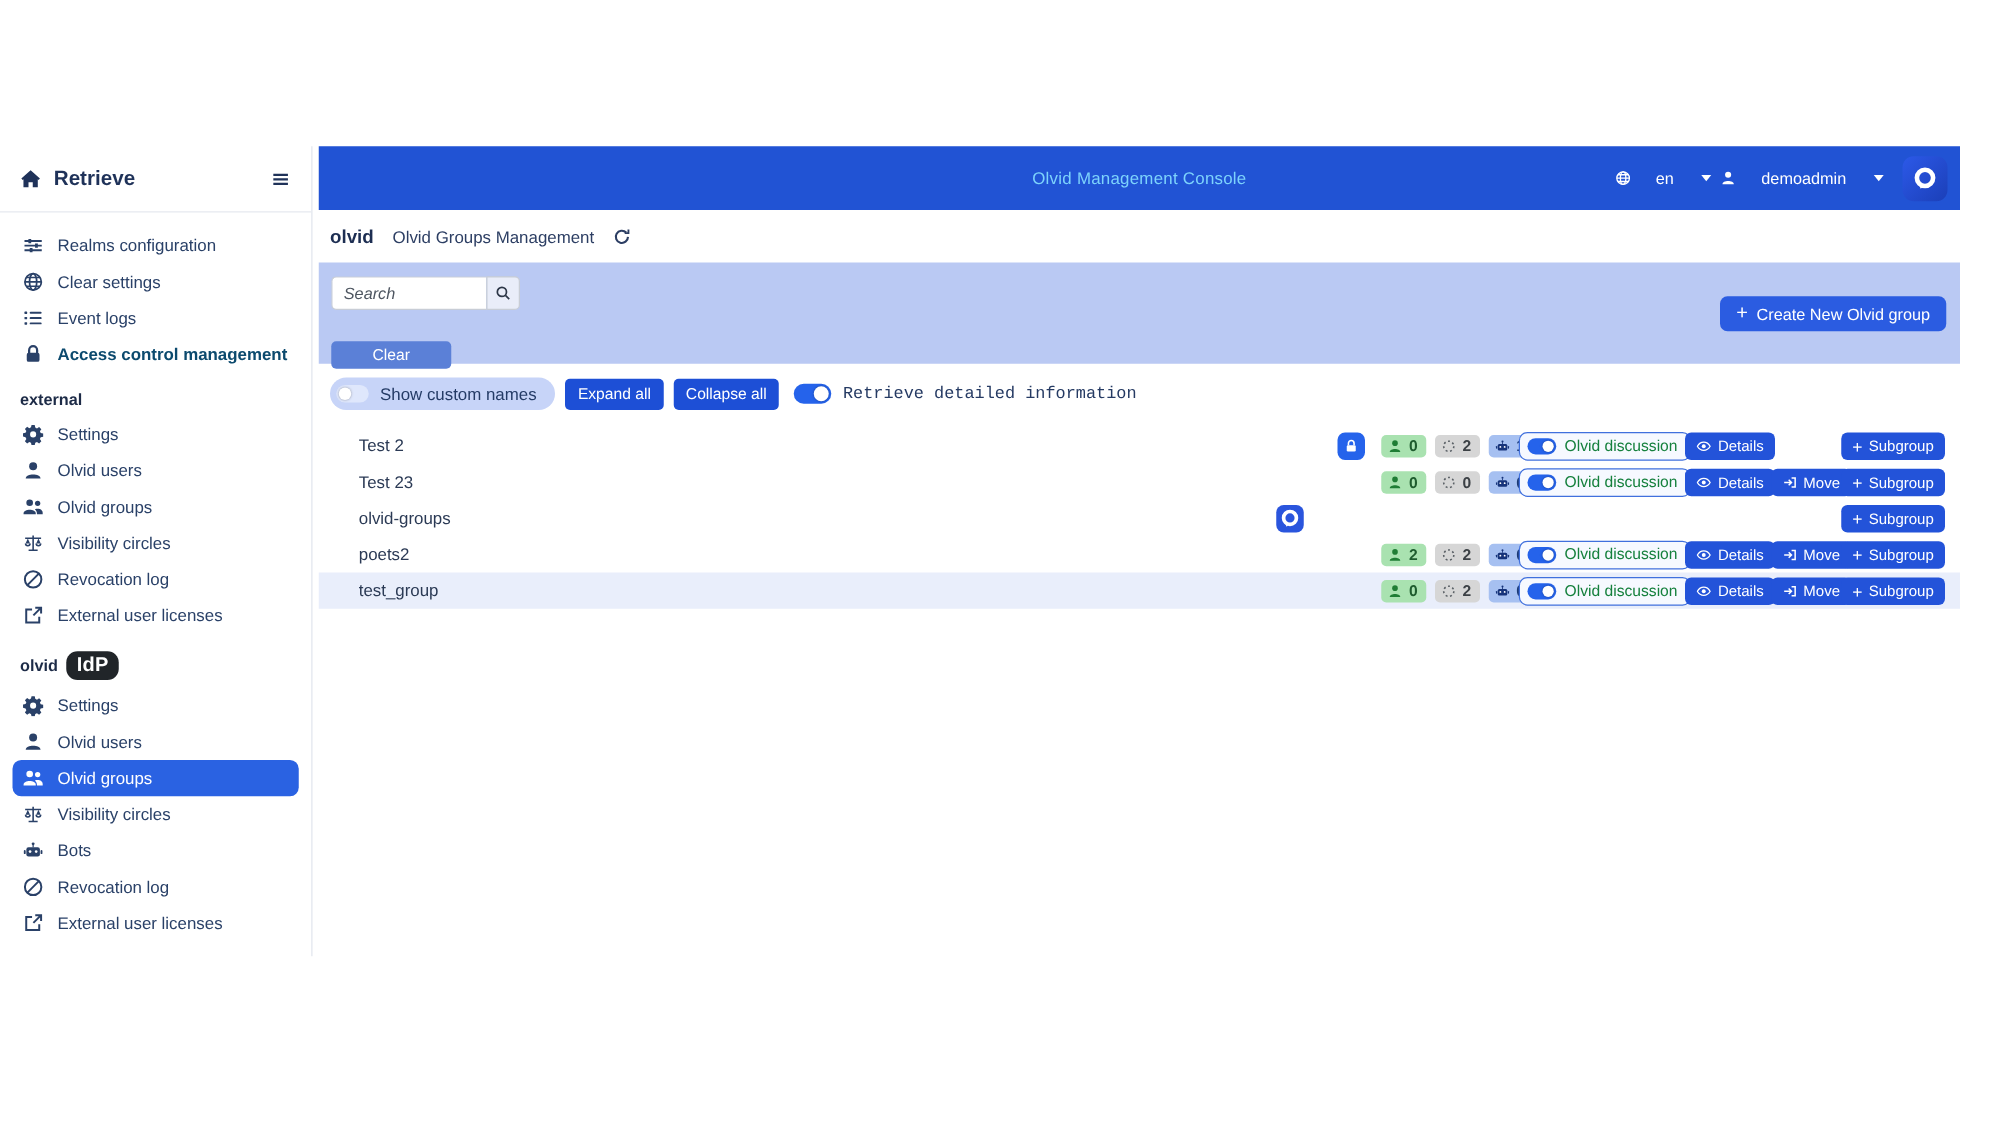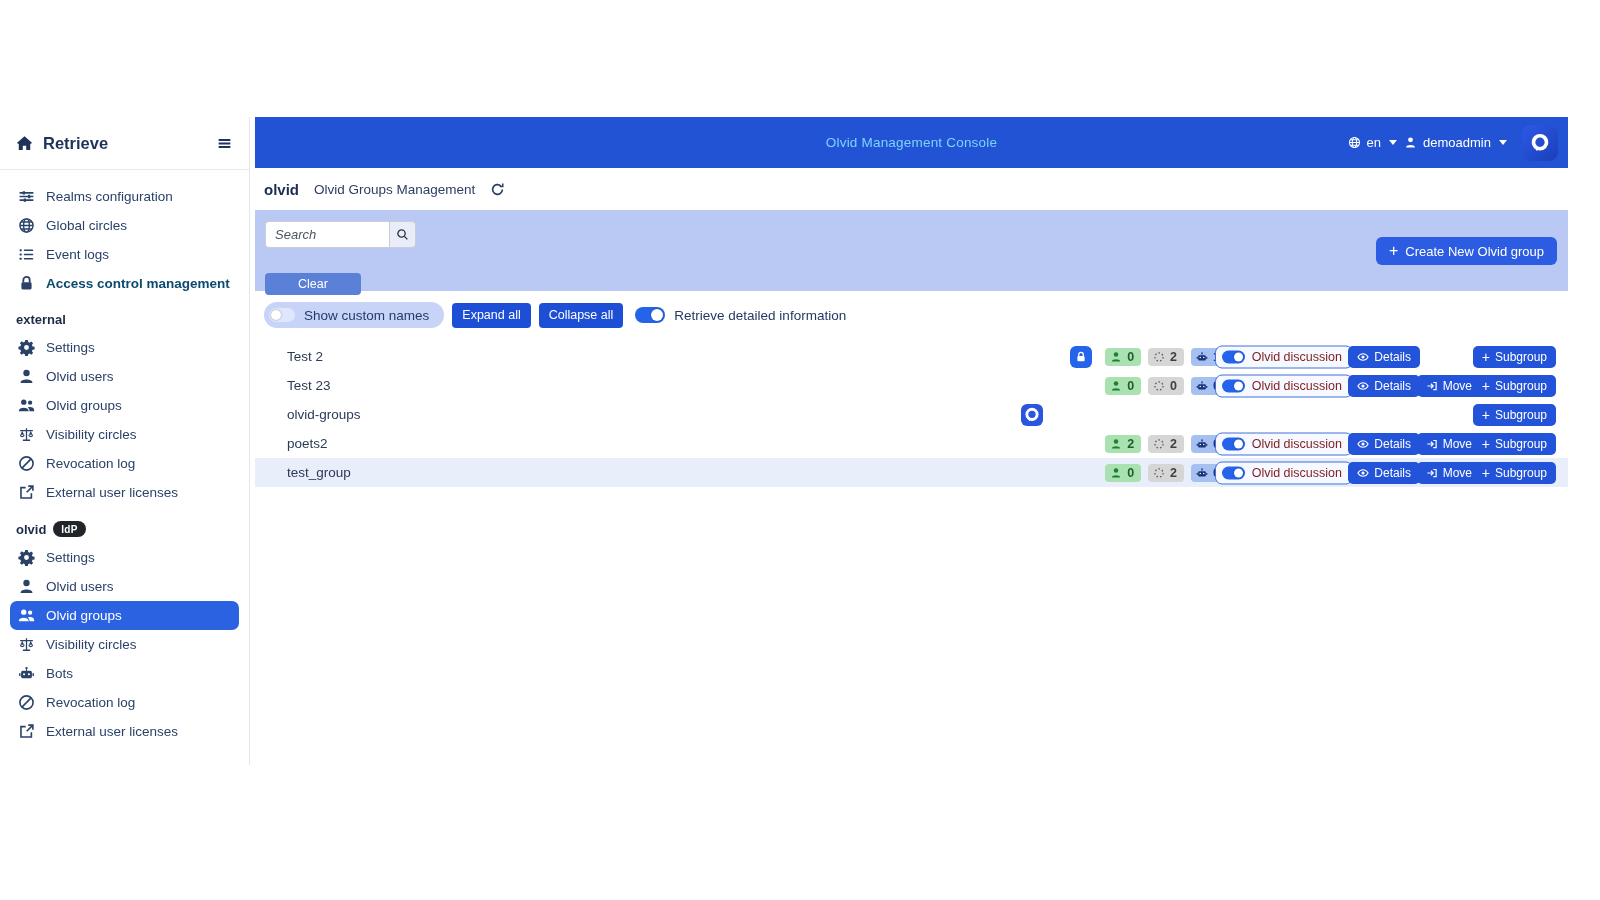--- a/index.html
+++ b/index.html
@@ -18,37 +18,37 @@
   .side-nav { padding-top:12px; }
   .side-item { display:flex; align-items:center; gap:11px; height:29px;
                margin:0 10px; padding:0 8px; font-size:13.5px; color:#2a4168;
                border-radius:7px; cursor:pointer; white-space:nowrap; }
   .side-item.bold { font-weight:bold; color:#0c4a6e; }
   .side-item.selected { background:#2a62e2; color:#fff; }
   .side-item.selected .svgi { color:#fff; }
   .side-item .svgi { color:#2a4168; flex:0 0 auto; }
   .side-section-title { display:flex; align-items:center; gap:7px; padding:14px 16px 6px 16px;
                         font-size:13px; font-weight:bold; color:#1d2b47; }
-  .idp-badge { background:#212529; color:#fff; font-size:10px; font-weight:bold;
+  .idp-badge { background:#212529; color:#fff; font-size:16px; font-weight:bold;
                padding:2.5px 8px; border-radius:9px; letter-spacing:.2px; }
 
   .svgi { display:inline-flex; width:17px; height:17px; }
   .svgi svg { width:100%; height:100%; }
   .svgi.small { width:13px; height:13px; }
   .svgi.tiny { width:12px; height:12px; }
 
   
   .main { position:absolute; left:255px; top:117px; width:1313px; }
 
   .topbar { position:relative; height:51px; background:#2153d4; display:flex;
             align-items:center; justify-content:center; }
   .topbar-title { color:#7dd3fc; font-size:13.5px; letter-spacing:.2px; }
   .topbar-right { position:absolute; right:10px; top:0; height:51px;
                   display:flex; align-items:center; gap:7px; color:#fff; font-size:13px; }
-  .tb-group { display:flex; align-items:center; gap:6px; cursor:pointer; }
+  .tb-group { display:flex; align-items:center; gap:20px; cursor:pointer; }
   .caret { width:0; height:0; border-left:4px solid transparent; border-right:4px solid transparent;
            border-top:5px solid #fff; margin-left:2px; }
   .logo-tile { width:36px; height:36px; border-radius:9px; margin-left:8px;
                background:linear-gradient(135deg,#2c59e8,#1b3fb8); display:flex;
                align-items:center; justify-content:center; }
 
   .breadcrumb { height:42px; display:flex; align-items:center; gap:15px; padding-left:9px;
                 background:#fff; }
   .bc-realm { font-size:15px; font-weight:bold; color:#1d2e52; }
   .bc-page  { font-size:13.5px; color:#2c3e63; }
@@ -80,40 +80,40 @@
   .switch .knob { position:absolute; top:2px; border-radius:50%; background:#fff;
                   box-shadow:0 0 2px rgba(0,0,0,.35); }
   .switch.off { background:#dfe7fc; }
   .switch.on  { background:#2563eb; }
   .sw-md { width:30px; height:16px; } .sw-md .knob { width:12px; height:12px; }
   .sw-sm { width:26px; height:14px; } .sw-sm .knob { width:10px; height:10px; }
   .sw-xs { width:23px; height:13px; } .sw-xs .knob { width:9px; height:9px; }
   .switch.on .knob { right:2px; } .switch.off .knob { left:2px; }
   .btn-blue { height:25px; padding:0 10px; background:#1d4fd6; border:none; border-radius:4px;
               color:#fff; font-size:12.5px; font-family:"Liberation Sans",sans-serif; cursor:pointer; }
-  .retrieve-wrap { display:flex; align-items:center; gap:9px; margin-left:4px; }
+  .retrieve-wrap { display:flex; align-items:center; gap:9px; margin-left:4px;font-family:Liberation Mono, monospace; }
   .retrieve-label { font-size:13.5px; color:#253a63; }
 
   
   .rows { margin-top:7px; }
   .grow { position:relative; height:29px; display:flex; align-items:center; background:#fff; }
   .grow.highlight { background:#e9eefb; }
   .gname { margin-left:32px; font-size:13.5px; color:#2b3a55; }
   .abs { position:absolute; top:50%; transform:translateY(-50%); }
   .tile { width:22px; height:22px; border-radius:6px; background:#2563eb;
           display:flex; align-items:center; justify-content:center; color:#fff; }
   .badges { display:flex; align-items:center; gap:7px; }
   .badge { height:18px; display:flex; align-items:center; gap:5px; padding:0 7px 0 5px;
            border-radius:4px; font-size:12.5px; font-weight:bold; }
   .badge.green { background:#a9e2b0; color:#1e5c2e; } .badge.green .svgi { color:#1f7d35; }
   .badge.gray  { background:#d6d6d6; color:#3c4146; } .badge.gray .svgi { color:#5a6066; }
   .badge.blue  { background:#a6c0f1; color:#1c3a74; } .badge.blue .svgi { color:#16337a; }
   .disc-pill { height:23px; display:flex; align-items:center; gap:7px; padding:0 10px 0 6px;
                background:#f6f9ff; border:1.5px solid #4070dd; border-radius:7px;
-               color:#7f1d1d; font-size:12.5px; font-weight:500; cursor:pointer; white-space:nowrap; }
+               color:#15803d; font-size:12.5px; font-weight:500; cursor:pointer; white-space:nowrap; }
   .row-btn { height:22px; display:flex; align-items:center; gap:5px; padding:0 9px;
              background:#2353d9; border:none; border-radius:5px; color:#fff; font-size:12px;
              font-family:"Liberation Sans",sans-serif; cursor:pointer; white-space:nowrap; }
 </style>
 </head>
 <body>
 
 <div class="page">
 
   <aside class="sidebar">
@@ -141,21 +141,21 @@
           <span>Realms configuration</span>
         </div>
         <div class="side-item">
           <span class="svgi">
             <svg viewBox="0 0 16 16" fill="none" stroke="currentColor" stroke-width="1.3">
               <circle cx="8" cy="8" r="6.2"></circle>
               <ellipse cx="8" cy="8" rx="2.7" ry="6.2"></ellipse>
               <path d="M1.8 8h12.4M2.7 4.7h10.6M2.7 11.3h10.6"></path>
             </svg>
           </span>
-          <span>Global circles</span>
+          <span>Clear settings</span>
         </div>
         <div class="side-item">
           <span class="svgi">
             <svg viewBox="0 0 16 16" fill="currentColor">
               <rect x="1.5" y="3.1" width="2" height="1.8" rx=".4"></rect>
               <rect x="1.5" y="7.1" width="2" height="1.8" rx=".4"></rect>
               <rect x="1.5" y="11.1" width="2" height="1.8" rx=".4"></rect>
               <rect x="5.4" y="3.2" width="9" height="1.5" rx=".7"></rect>
               <rect x="5.4" y="7.2" width="9" height="1.5" rx=".7"></rect>
               <rect x="5.4" y="11.2" width="9" height="1.5" rx=".7"></rect>

